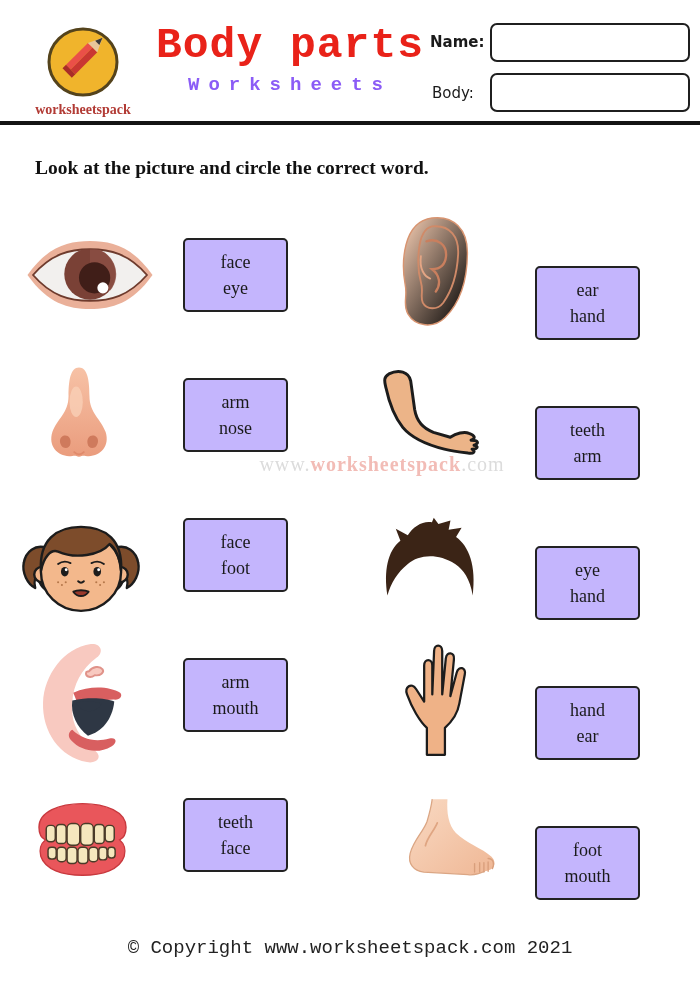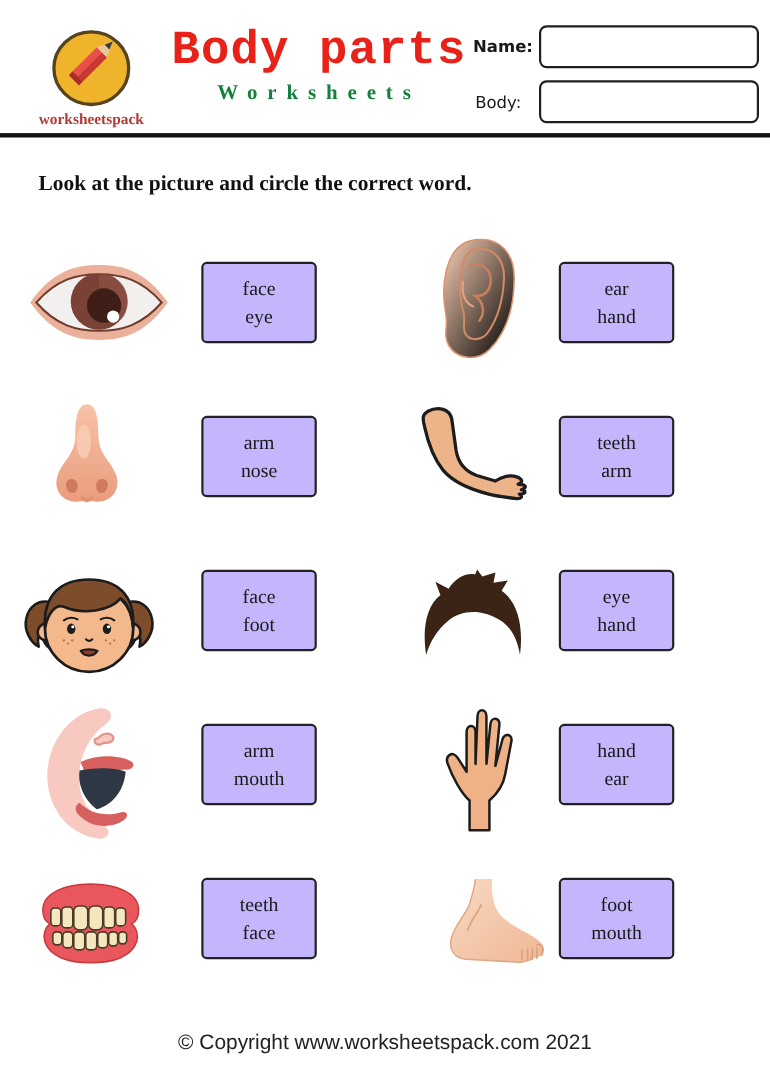--- a/index.html
+++ b/index.html
@@ -9,21 +9,21 @@
     font-family:"Liberation Serif", serif; overflow:hidden;
   }
 
   
   .logo { position:absolute; left:28px; top:26px; width:110px; text-align:center; }
   .logo svg { display:block; margin:0 auto; }
   .logo-text { margin-top:4px; font-family:"Liberation Serif", serif; font-weight:bold; font-size:14px; color:#b23b35; }
 
   .title-block { position:absolute; left:150px; top:22px; width:280px; text-align:center; }
   .title { font-family:Liberation Mono, monospace; font-weight:bold; font-size:43px; line-height:1.1; color:#e92219; letter-spacing:1px; }
-  .subtitle { margin-top:5px; font-family:Liberation Serif, serif; font-weight:bold; font-size:19px; color:#15803d; letter-spacing:9px; }
+  .subtitle { margin-top:5px; font-family:Liberation Mono, monospace; font-weight:bold; font-size:19px; color:#8b5cf6; letter-spacing:9px; }
 
   .field-label { position:absolute; font-family:"DejaVu Sans", sans-serif; font-size:15px; color:#1a1a1a; }
   .name-label { left:430px; top:33px;font-weight:bold; }
   .date-label { left:432px; top:84px; }
   .field-box { position:absolute; left:490px; width:200px; height:39px; border:2px solid #1f1f1f; border-radius:7px; background:#fff; }
   .name-box { top:23px; }
   .date-box { top:73px; }
 
   .rule { position:absolute; left:0; top:121px; width:700px; height:4px; background:#141414; }
 
@@ -34,31 +34,31 @@
   .figure svg { display:block; width:100%; height:100%; }
 
   .word-box {
     position:absolute; width:105px; height:74px; background:#c4b5fd;
     border:2.5px solid #222; border-radius:5px;
     display:flex; flex-direction:column; justify-content:space-evenly; align-items:center;
     padding:4px 0;
   }
   .word { font-family:"Liberation Serif", serif; font-size:18px; color:#1a1a1a; line-height:1; cursor:pointer; }
   .box-left  { left:183px; }
-  .box-right { left:508px; }
+  .box-right { left:535px;margin-top:28px; }
 
   
   .watermark { position:absolute; left:232px; top:453px; width:300px; text-align:center;
     font-family:"Liberation Serif", serif; font-size:20px; letter-spacing:1px; }
   .wm-gray { color:#dcdcdc; }
   .wm-pink { color:#f2bcb6; font-weight:bold; }
 
   
   .footer { position:absolute; left:0; top:938px; width:700px; text-align:center;
-    font-family:Liberation Sans, sans-serif; font-size:19px; color:#222; line-height:21px; }
+    font-family:Liberation Mono, monospace; font-size:19px; color:#222; line-height:21px; }
 </style>
 </head>
 <body>
 
 <div class="page">
 
   <div class="logo">
     <svg width="76" height="72" viewBox="0 0 76 72">
       <ellipse cx="38" cy="36" rx="34" ry="33" fill="#f0b42c" stroke="#54431c" stroke-width="3"></ellipse>
       <g transform="rotate(45 38 36)">
@@ -149,20 +149,23 @@
   <div class="figure" style="left:372px; top:368px; width:113px; height:94px;">
     <svg viewBox="0 0 112 95">
       <path d="M16,6 C26,1 36,4 38,13 L42,42 C44,54 50,61 61,65 L78,70 C84,66 92,64 97,66 C103,68 104,71 99,73 C106,73 108,76 102,78 C107,79 106,82 100,82 C104,84 102,87 96,86 C88,85 80,84 72,82 C56,78 40,72 30,60 C22,50 16,34 13,20 C11,12 11,9 16,6 Z" fill="#ecb488" stroke="#1c1c1c" stroke-width="3" stroke-linejoin="round"></path>
     </svg>
   </div>
   <div class="word-box box-right" style="top:378px;">
     <span class="word">teeth</span>
     <span class="word">arm</span>
   </div>
 
+  <div class="watermark">
+    <span class="wm-gray">www.</span><span class="wm-pink">worksheetspack</span><span class="wm-gray">.com</span>
+  </div>
 
   <div class="figure" style="left:18px; top:510px; width:126px; height:110px;">
     <svg viewBox="0 0 132 112">
       <path d="M30,38 C18,34 8,42 6,54 C4,64 10,76 18,80 C16,72 18,68 22,64 C20,74 26,82 34,84 C30,76 32,70 36,64 L40,46 Z" fill="#7d4c2b" stroke="#1c1c1c" stroke-width="2.5" stroke-linejoin="round"></path>
       <path d="M102,38 C114,34 124,42 126,54 C128,64 122,76 114,80 C116,72 114,68 110,64 C112,74 106,82 98,84 C102,76 100,70 96,64 L92,46 Z" fill="#7d4c2b" stroke="#1c1c1c" stroke-width="2.5" stroke-linejoin="round"></path>
       <rect x="33" y="40" width="8" height="14" rx="3" fill="#cf4f8e" stroke="#1c1c1c" stroke-width="1.5" transform="rotate(-20 37 47)"></rect>
       <rect x="91" y="40" width="8" height="14" rx="3" fill="#cf4f8e" stroke="#1c1c1c" stroke-width="1.5" transform="rotate(20 95 47)"></rect>
       <circle cx="25" cy="66" r="8" fill="#f3b88c" stroke="#1c1c1c" stroke-width="2.5"></circle>
       <circle cx="107" cy="66" r="8" fill="#f3b88c" stroke="#1c1c1c" stroke-width="2.5"></circle>
       <ellipse cx="66" cy="63" rx="42" ry="41" fill="#f3b88c" stroke="#1c1c1c" stroke-width="2.5"></ellipse>

